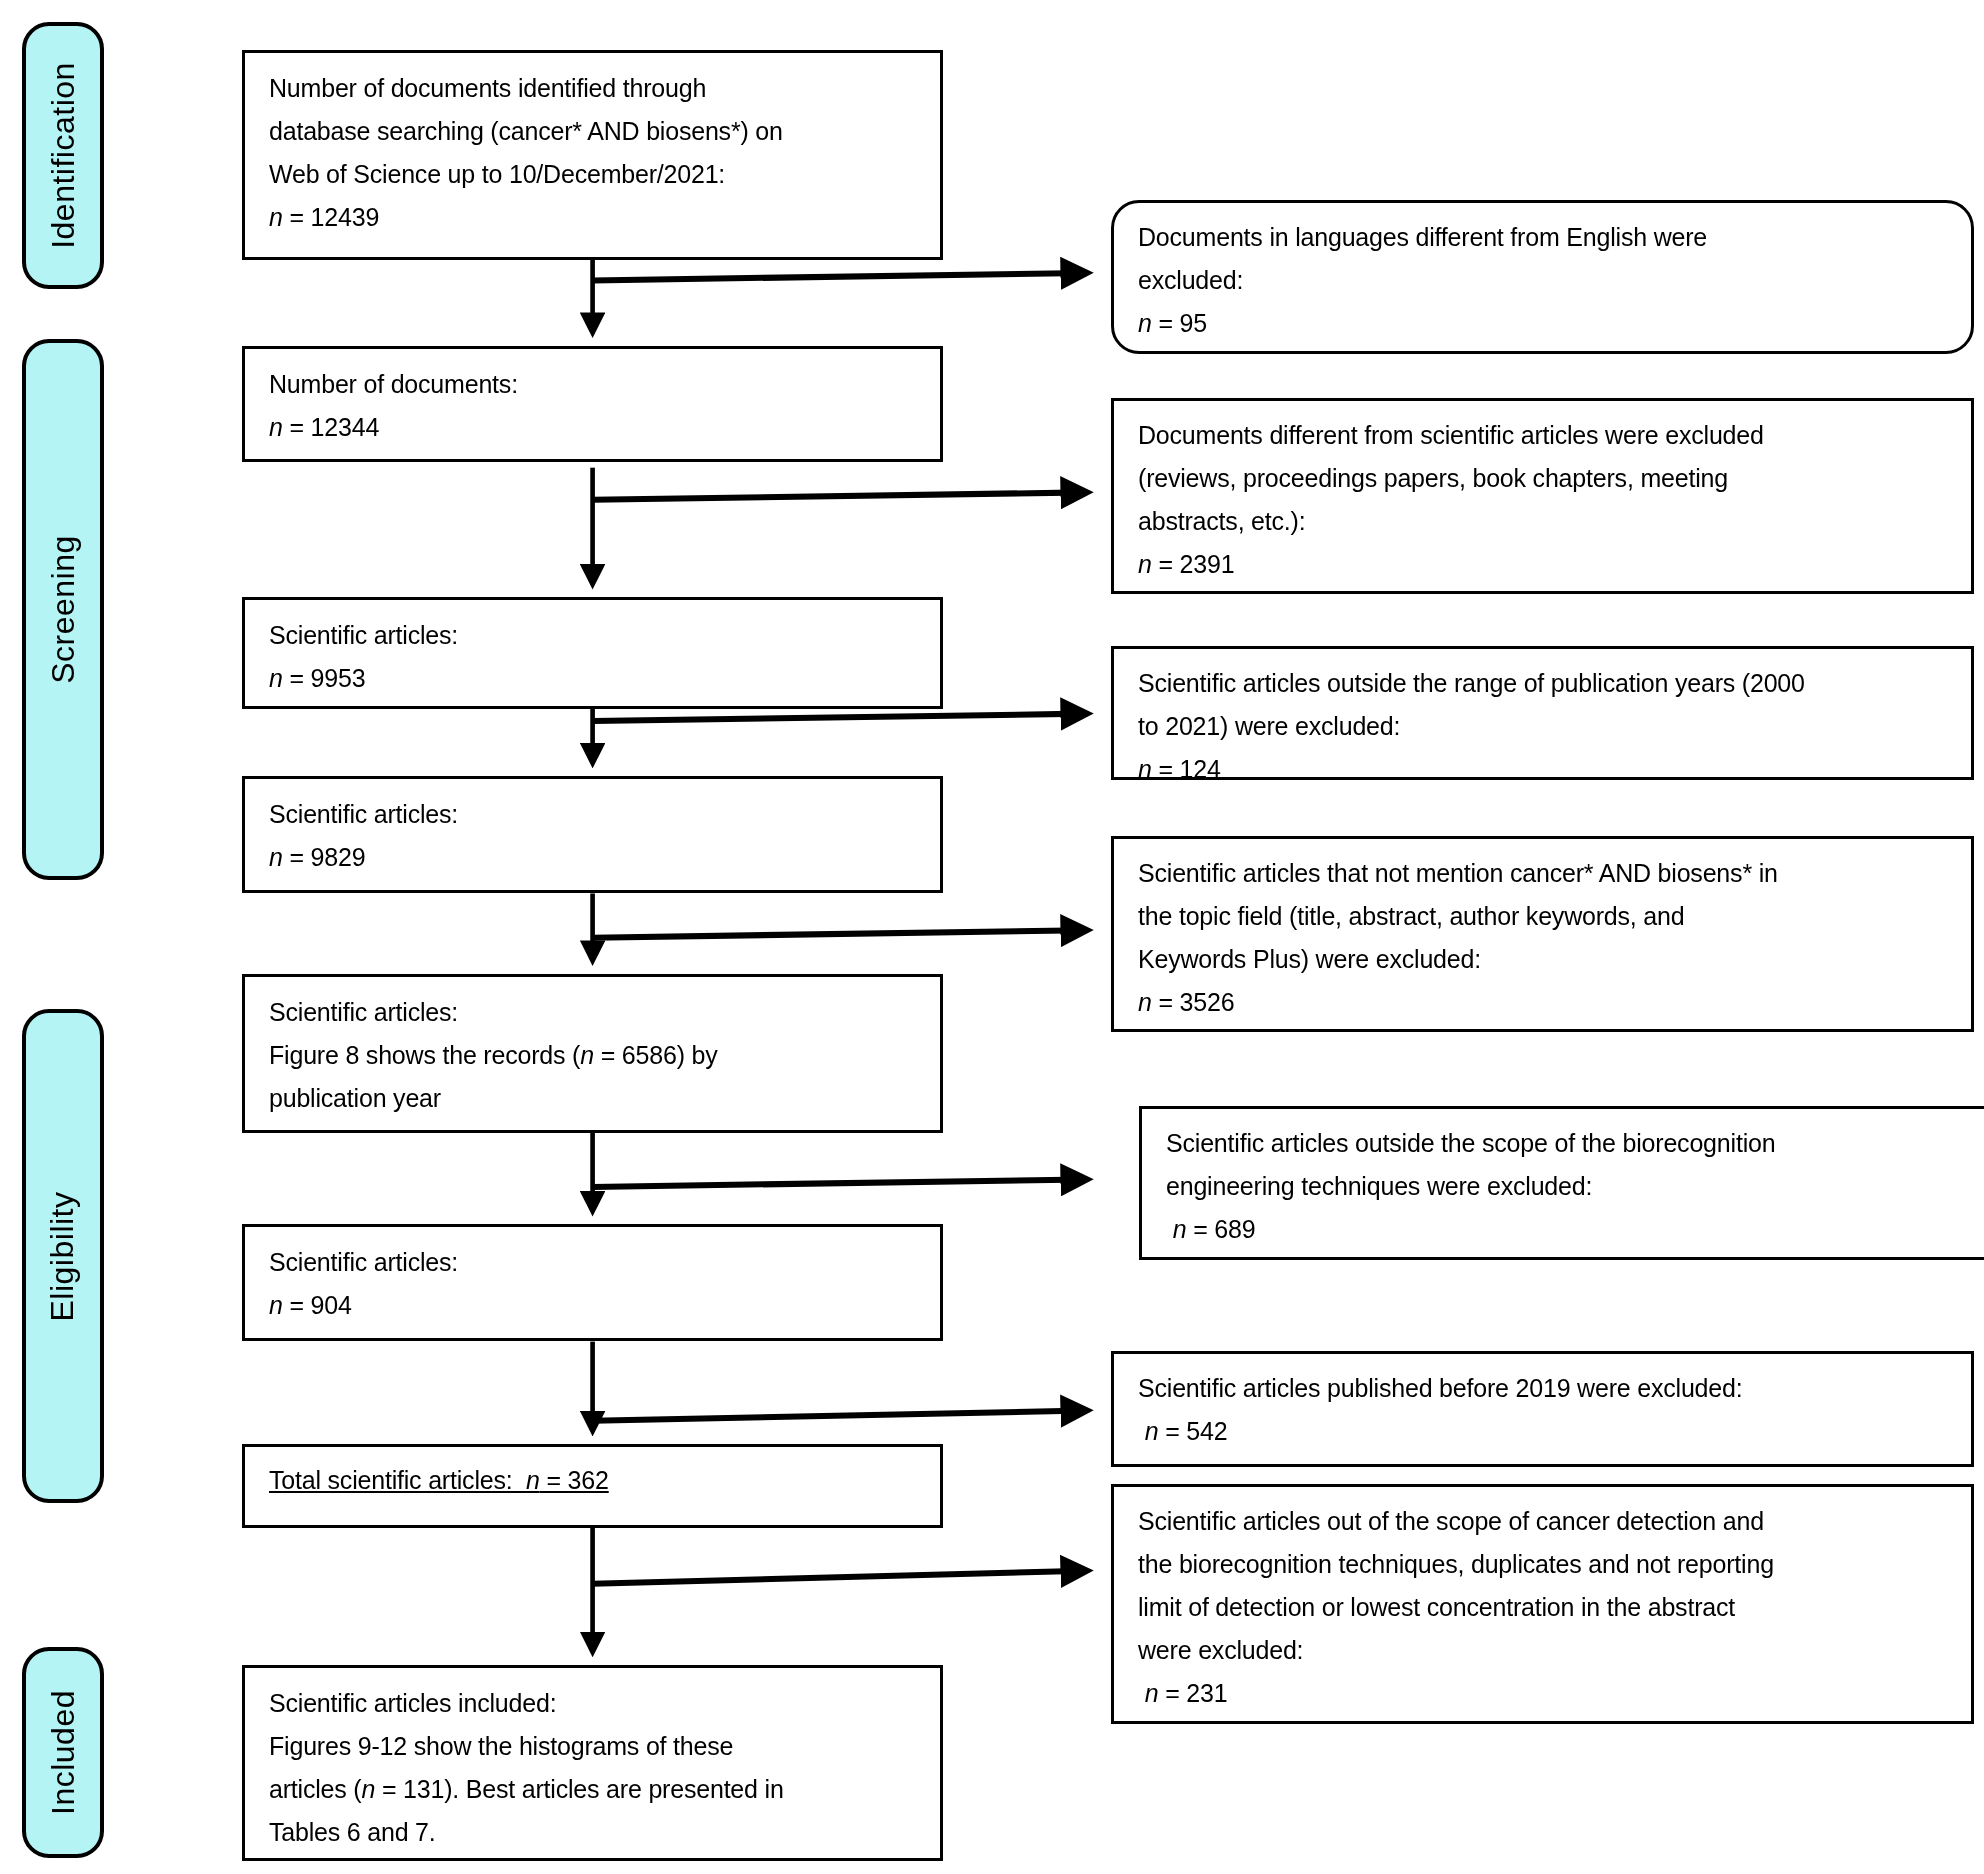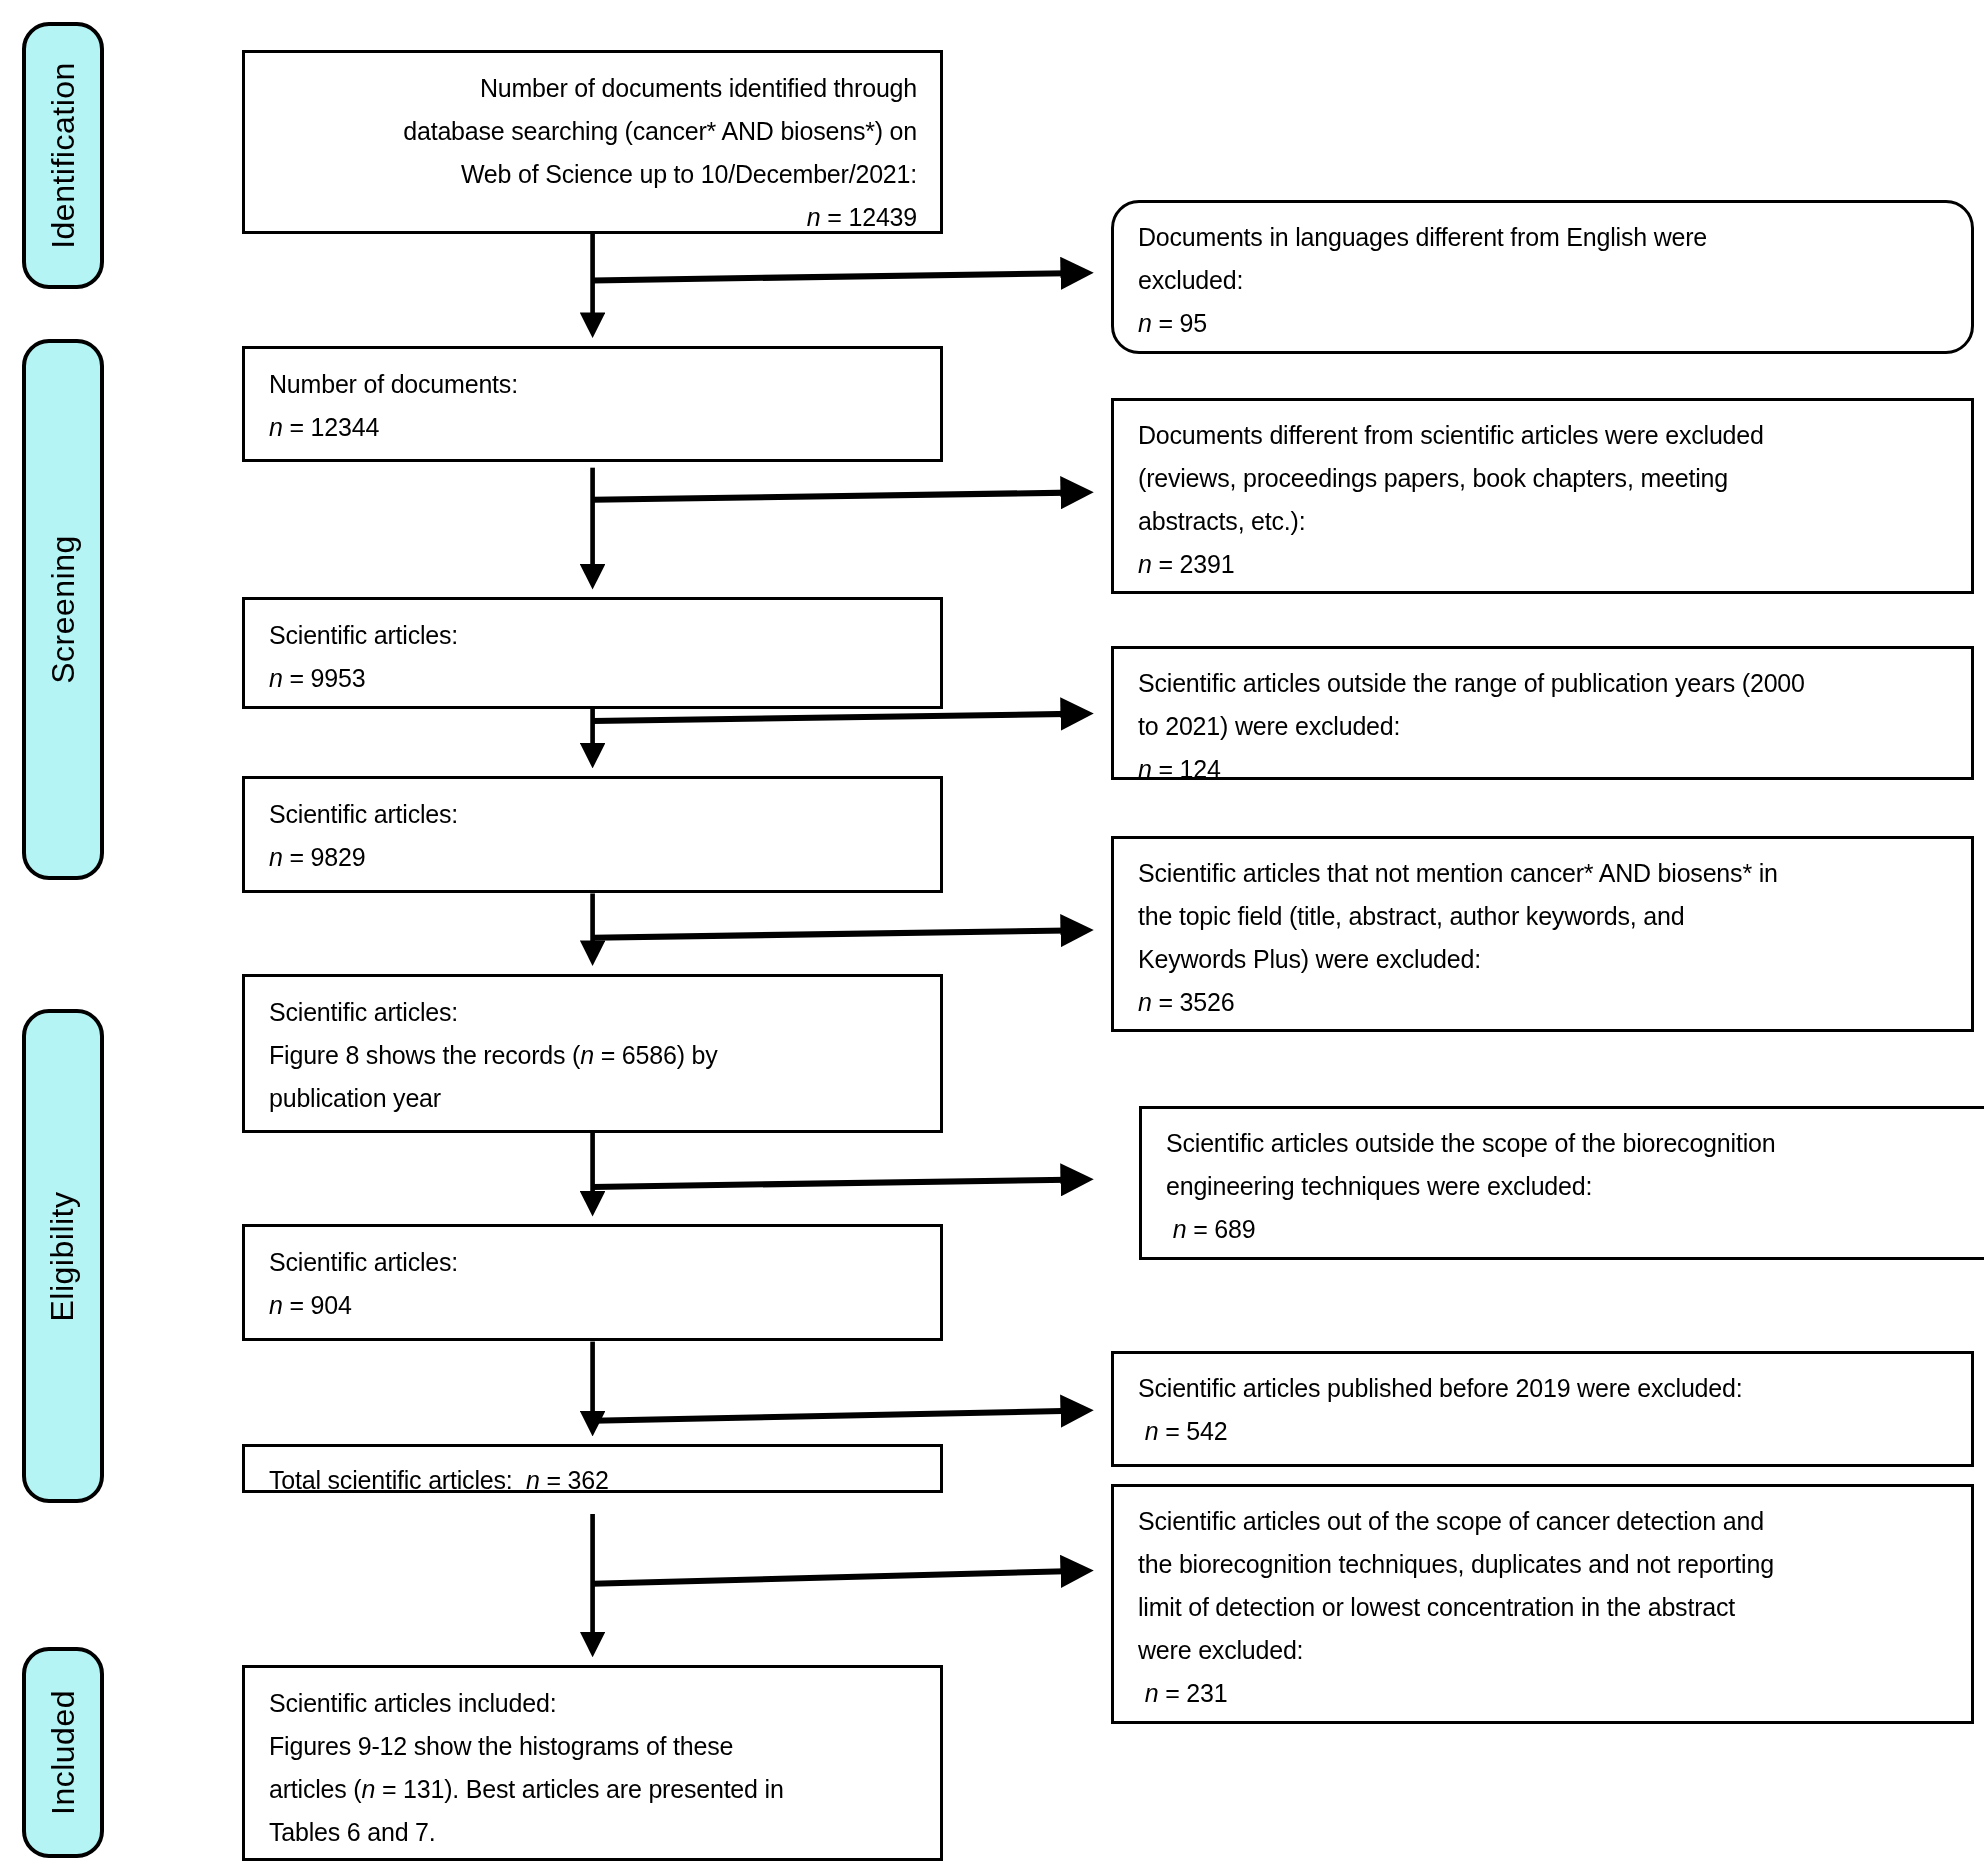--- a/index.html
+++ b/index.html
@@ -61,27 +61,27 @@
     padding: 14px 23px 4.7px 24px;
   }
   .excl-box {
     left: 1111px;
     width: 863px;
     padding: 13px 18.6px 4.7px 24px;
   }
   .it { font-style: italic; }
 
   
-  .b1 { top: 50px;  height: 184px; text-align: right; }
+  .b1 { top: 50px;  height: 210px; }
   .b2 { top: 346px;  height: 116px; }
   .b3 { top: 597px; height: 112px; }
   .b4 { top: 776px; height: 117px; }
   .b5 { top: 974px; height: 159px; }
   .b6 { top: 1224px; height: 117px; }
-  .b7 { top: 1444px; height: 49px; padding-top: 12px; text-decoration: underline; }
+  .b7 { top: 1444px; height: 84px; padding-top: 12px; text-decoration: underline; }
   .b8 { top: 1665px; height: 196px; }
 
   
   .e1 { top: 200px;  height: 154px; border-radius: 28px; }
   .e2 { top: 398px;  height: 196px; }
   .e3 { top: 634px; height: 134px; margin-top: 12px; }
   .e4 { top: 836px; height: 196px; }
   .e5 { top: 1106px; height: 154px; margin-left: 28px; }
   .e6 { top: 1351px; height: 116px; }
   .e7 { top: 1484px; height: 240px; }

